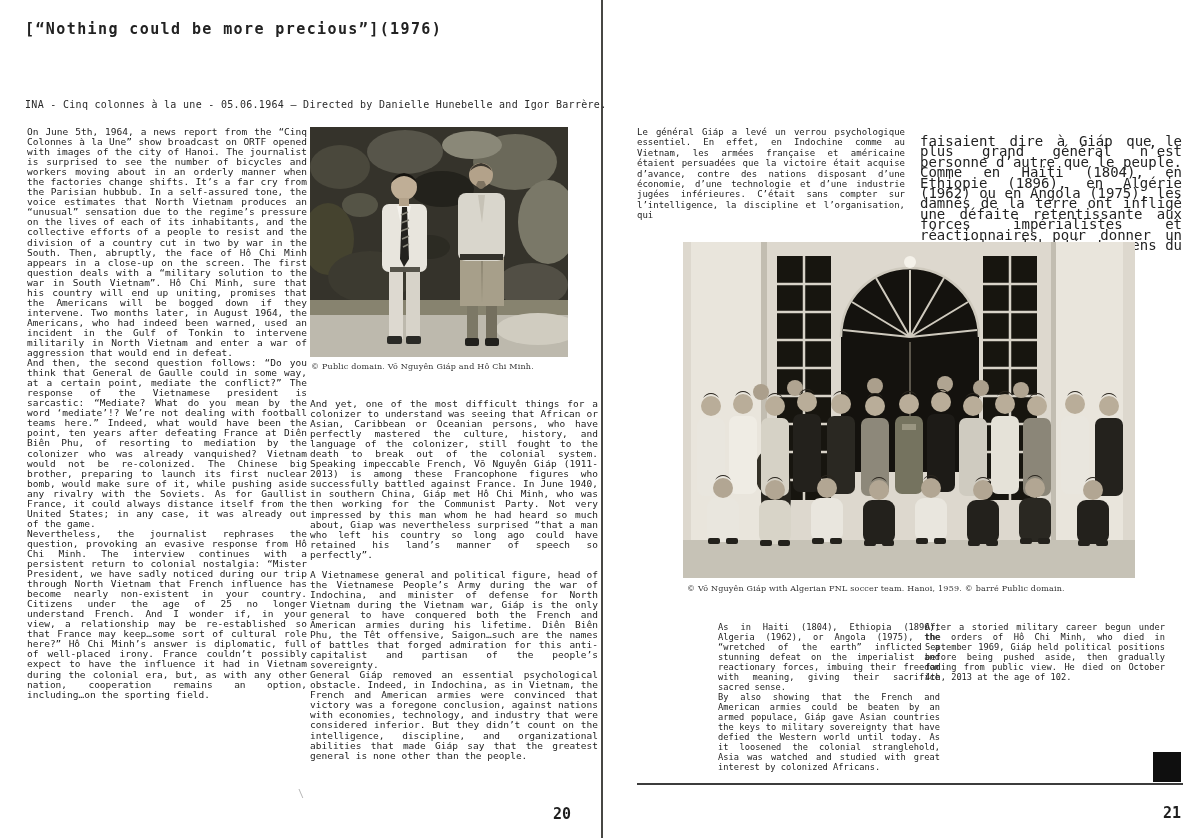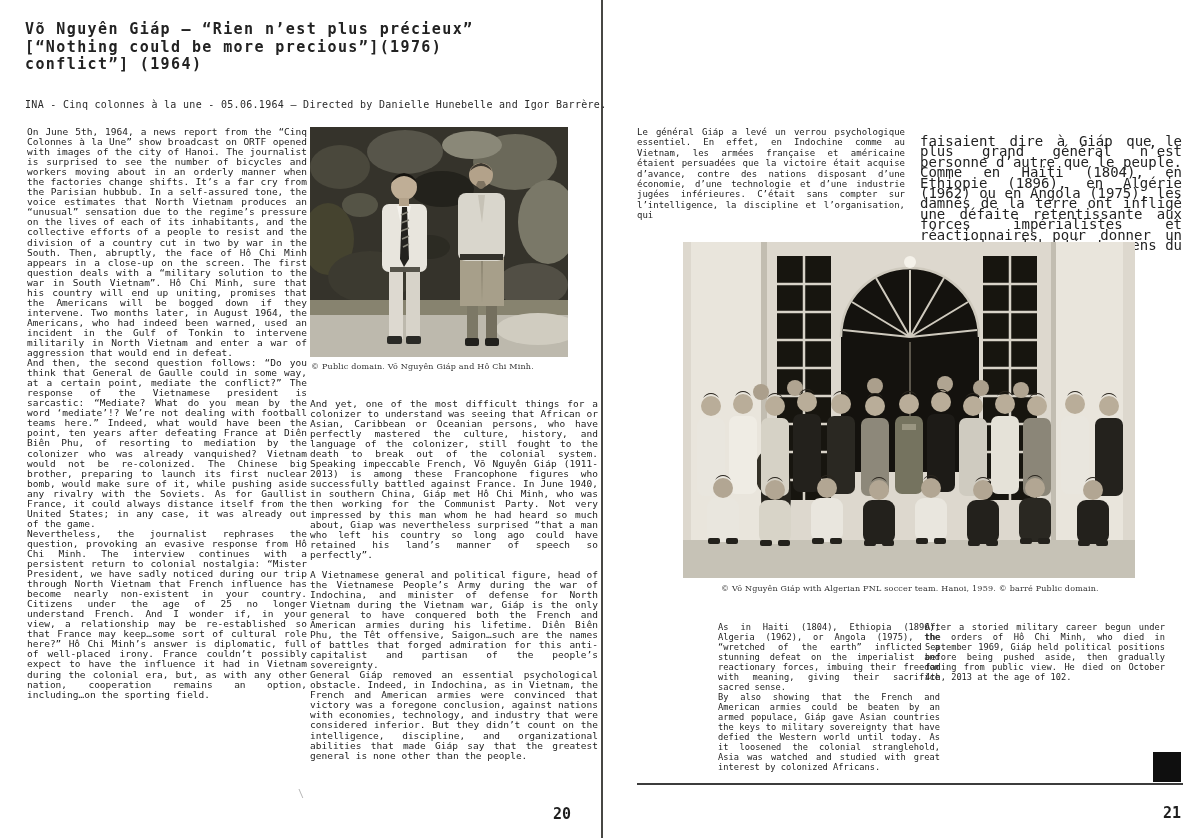--- a/index.html
+++ b/index.html
@@ -14,21 +14,21 @@
   .bodycol{position:absolute;text-align:justify;}
   .bodycol p{margin:0;padding:0;}
   .colL1{left:27px;top:127px;width:280px;font-size:9.5px;line-height:10.05px;}
   .colL2{left:310px;top:399px;width:288px;font-size:9.5px;line-height:10.05px;}
   .gap-before{margin-top:10px !important;}
   .photoL{position:absolute;left:310px;top:127px;width:258px;height:230px;}
   .photoR{position:absolute;left:683px;top:242px;width:452px;height:336px;}
   .caption{position:absolute;font-family:"DejaVu Serif","Liberation Serif",serif;
            font-size:8px;color:#333;letter-spacing:0.2px;white-space:nowrap;}
   .capL{left:311px;top:362px;}
-  .capR{left:687px;top:584px;margin-left:34px;}
+  .capR{left:687px;top:584px;}
   .pagenum{position:absolute;font-size:15px;font-weight:bold;color:#1e1e1e;}
   .pn20{left:553px;top:805px;}
   .pn21{left:1163px;top:804px;}
   .stray{position:absolute;left:298px;top:788px;font-size:10px;color:#b5b5b5;}
   
   .colR1{left:637px;top:127px;width:268px;font-size:9px;line-height:10.4px;}
   .colR2{left:920px;top:136px;width:262px;font-size:14px;line-height:10.4px;}
   .colRB1{left:718px;top:622px;width:222px;font-size:8.7px;line-height:10px;}
   .colRB2{left:925px;top:622px;width:240px;font-size:8.7px;line-height:10px;}
   .footer-rule{position:absolute;left:637px;top:783px;width:546px;height:2px;background:#3c3c3c;}
@@ -37,23 +37,21 @@
 </style>
 </head>
 <body>
 
 <div class="canvas">
 
   <div class="gutter"></div>
 
   <section>
     <div class="title">
-      <div>Võ Nguyên Giáp — “Rien n’est plus précieux”</div>
       <div>[“Nothing could be more precious”](1976)</div>
-      <div>conflict”] (1964)</div>
     </div>
     <div class="subtitle">INA - Cinq colonnes à la une - 05.06.1964 — Directed by Danielle Hunebelle and Igor Barrère.</div>
 
     <div class="bodycol colL1">
       <p>On June 5th, 1964, a news report from the “Cinq Colonnes à la Une” show broadcast on ORTF opened with images of the city of Hanoi. The journalist is surprised to see the number of bicycles and workers moving about in an orderly manner when the factories change shifts. It’s a far cry from the Parisian hubbub. In a self-assured tone, the voice estimates that North Vietnam produces an “unusual” sensation due to the regime’s pressure on the lives of each of its inhabitants, and the collective efforts of a people to resist and the division of a country cut in two by war in the South. Then, abruptly, the face of Hô Chi Minh appears in a close-up on the screen. The first question deals with a “military solution to the war in South Vietnam”. Hô Chi Minh, sure that his country will end up uniting, promises that the Americans will be bogged down if they intervene. Two months later, in August 1964, the Americans, who had indeed been warned, used an incident in the Gulf of Tonkin to intervene militarily in North Vietnam and enter a war of aggression that would end in defeat.</p>
       <p>And then, the second question follows: “Do you think that General de Gaulle could in some way, at a certain point, mediate the conflict?” The response of the Vietnamese president is sarcastic: “Mediate? What do you mean by the word ‘mediate’!? We’re not dealing with football teams here.” Indeed, what would have been the point, ten years after defeating France at Diên Biên Phu, of resorting to mediation by the colonizer who was already vanquished? Vietnam would not be re-colonized. The Chinese big brother, preparing to launch its first nuclear bomb, would make sure of it, while pushing aside any rivalry with the Soviets. As for Gaullist France, it could always distance itself from the United States; in any case, it was already out of the game.</p>
       <p>Nevertheless, the journalist rephrases the question, provoking an evasive response from Hô Chi Minh. The interview continues with a persistent return to colonial nostalgia: “Mister President, we have sadly noticed during our trip through North Vietnam that French influence has become nearly non-existent in your country. Citizens under the age of 25 no longer understand French. And I wonder if, in your view, a relationship may be re-established so that France may keep…some sort of cultural role here?” Hô Chi Minh’s answer is diplomatic, full of well-placed irony. France couldn’t possibly expect to have the influence it had in Vietnam during the colonial era, but, as with any other nation, cooperation remains an option, including…on the sporting field.</p>
     </div>
 
     <div class="photoL">

